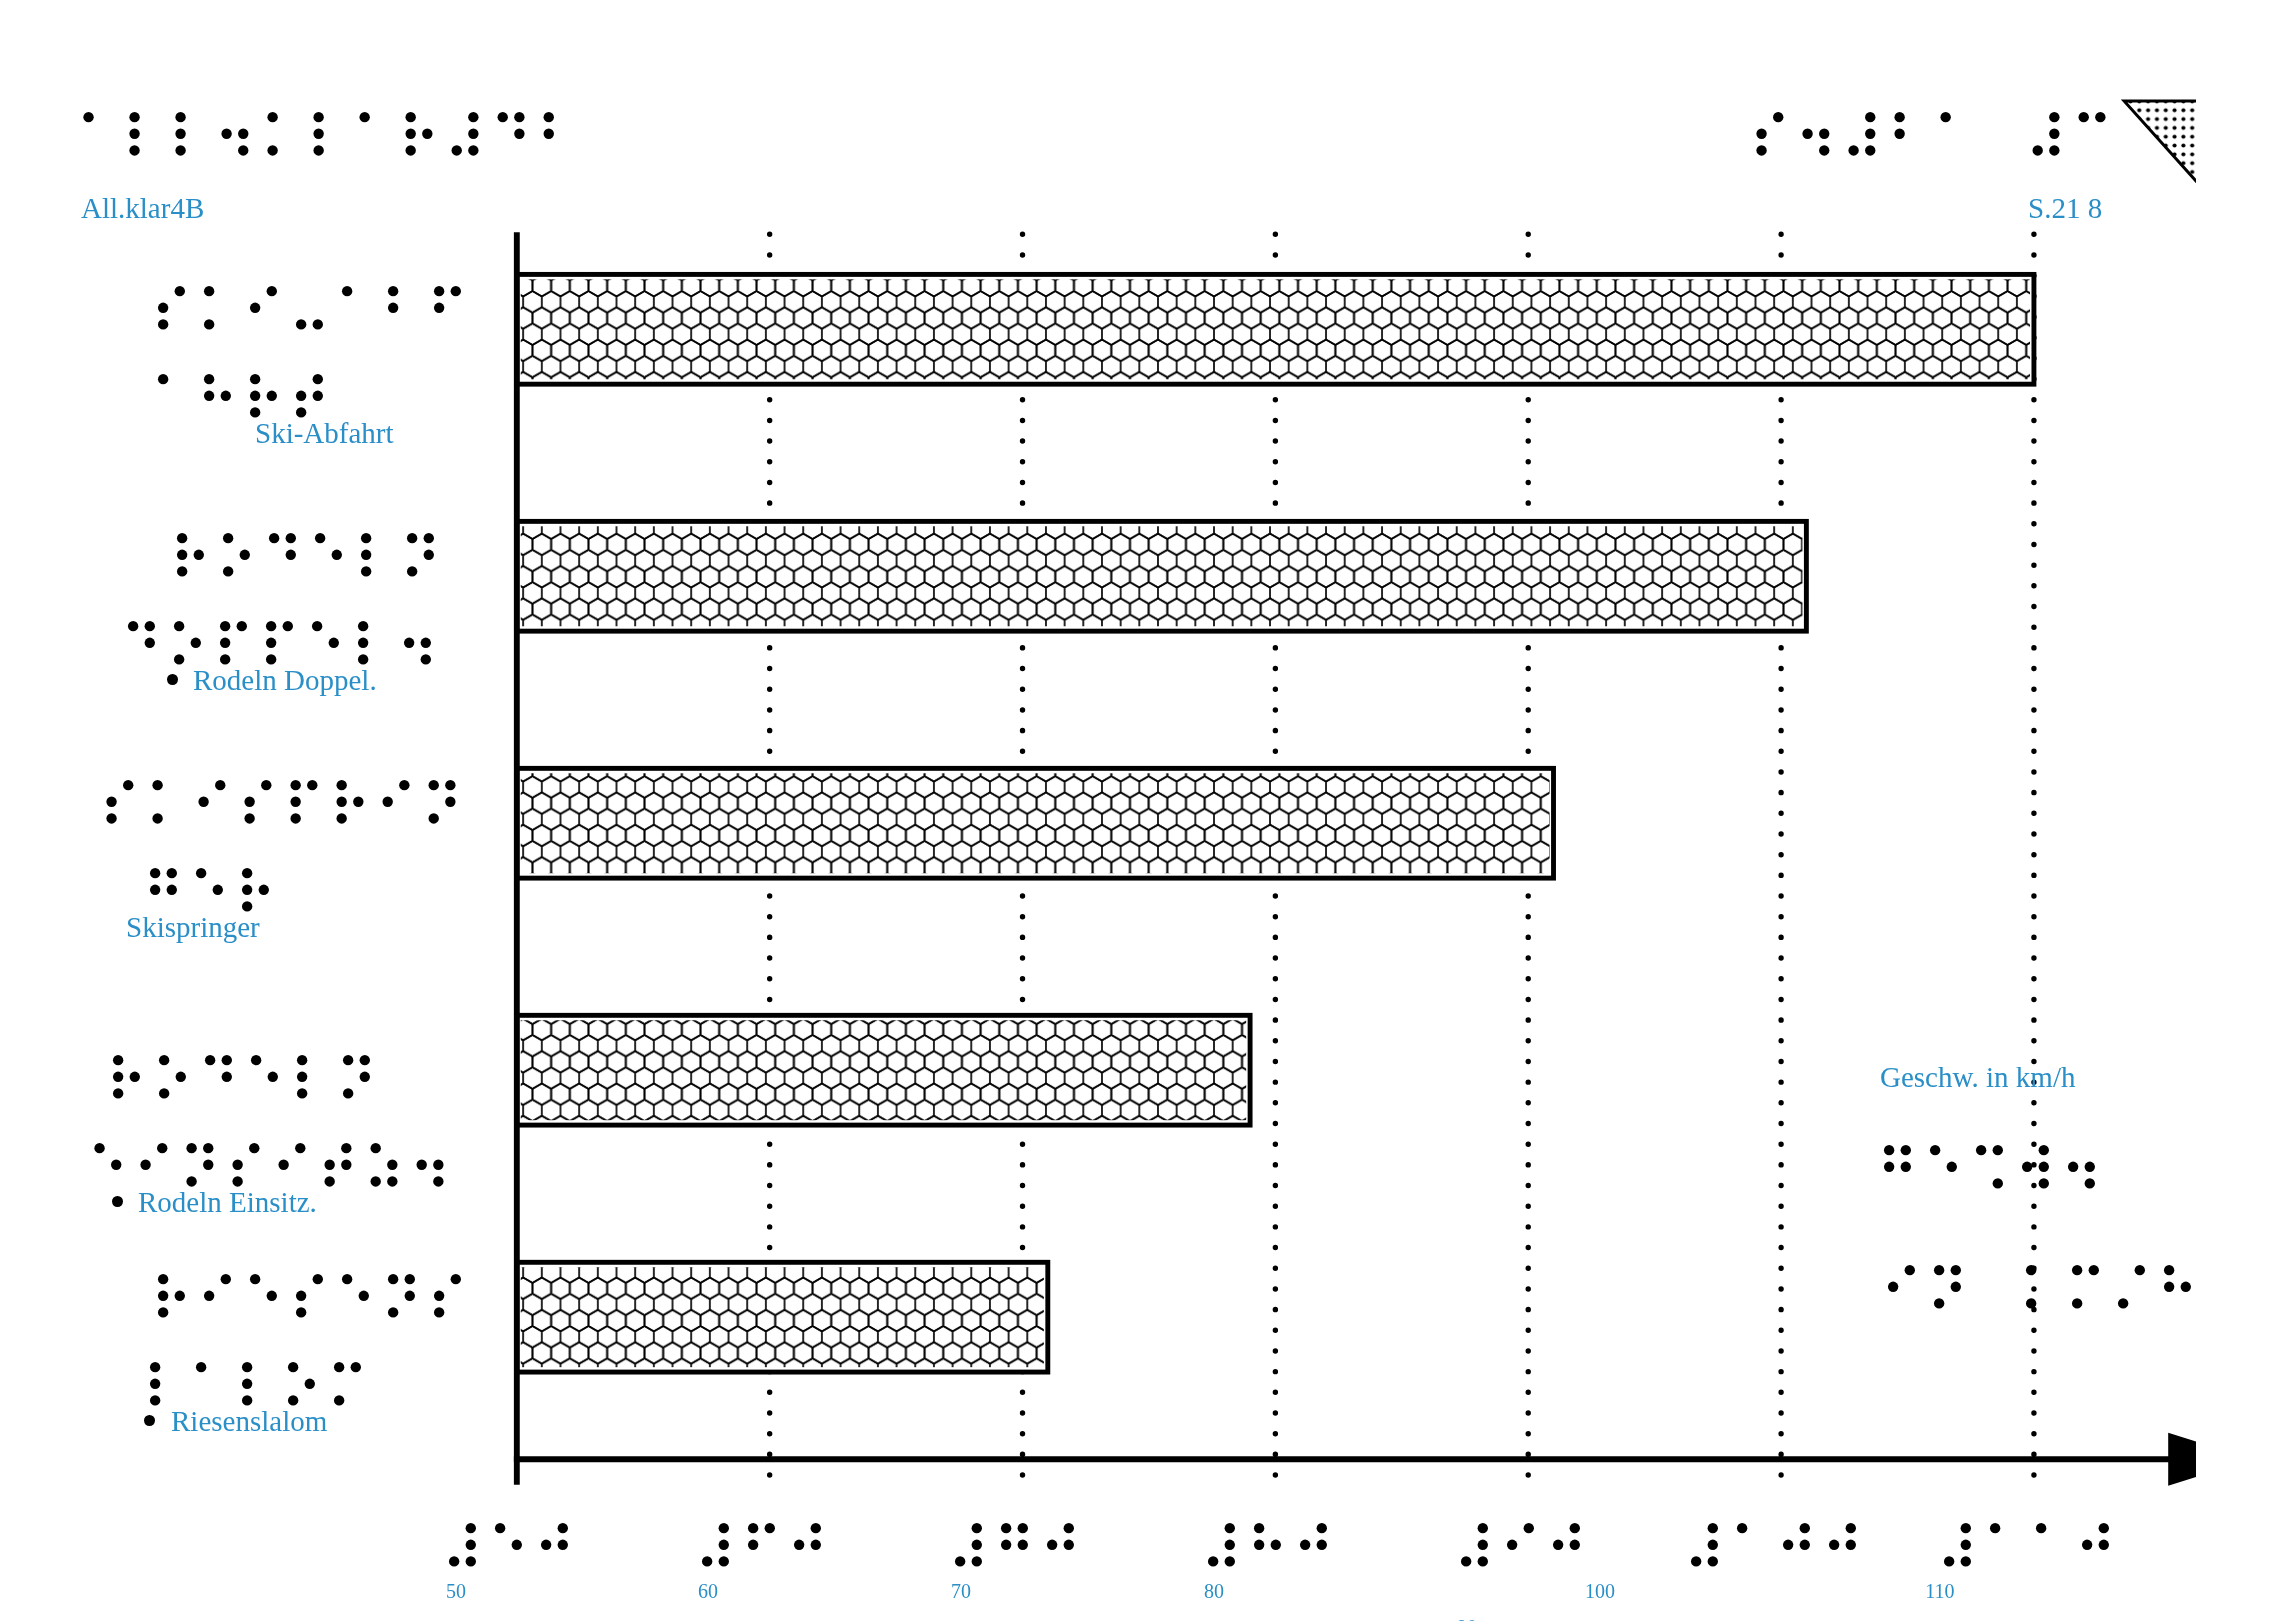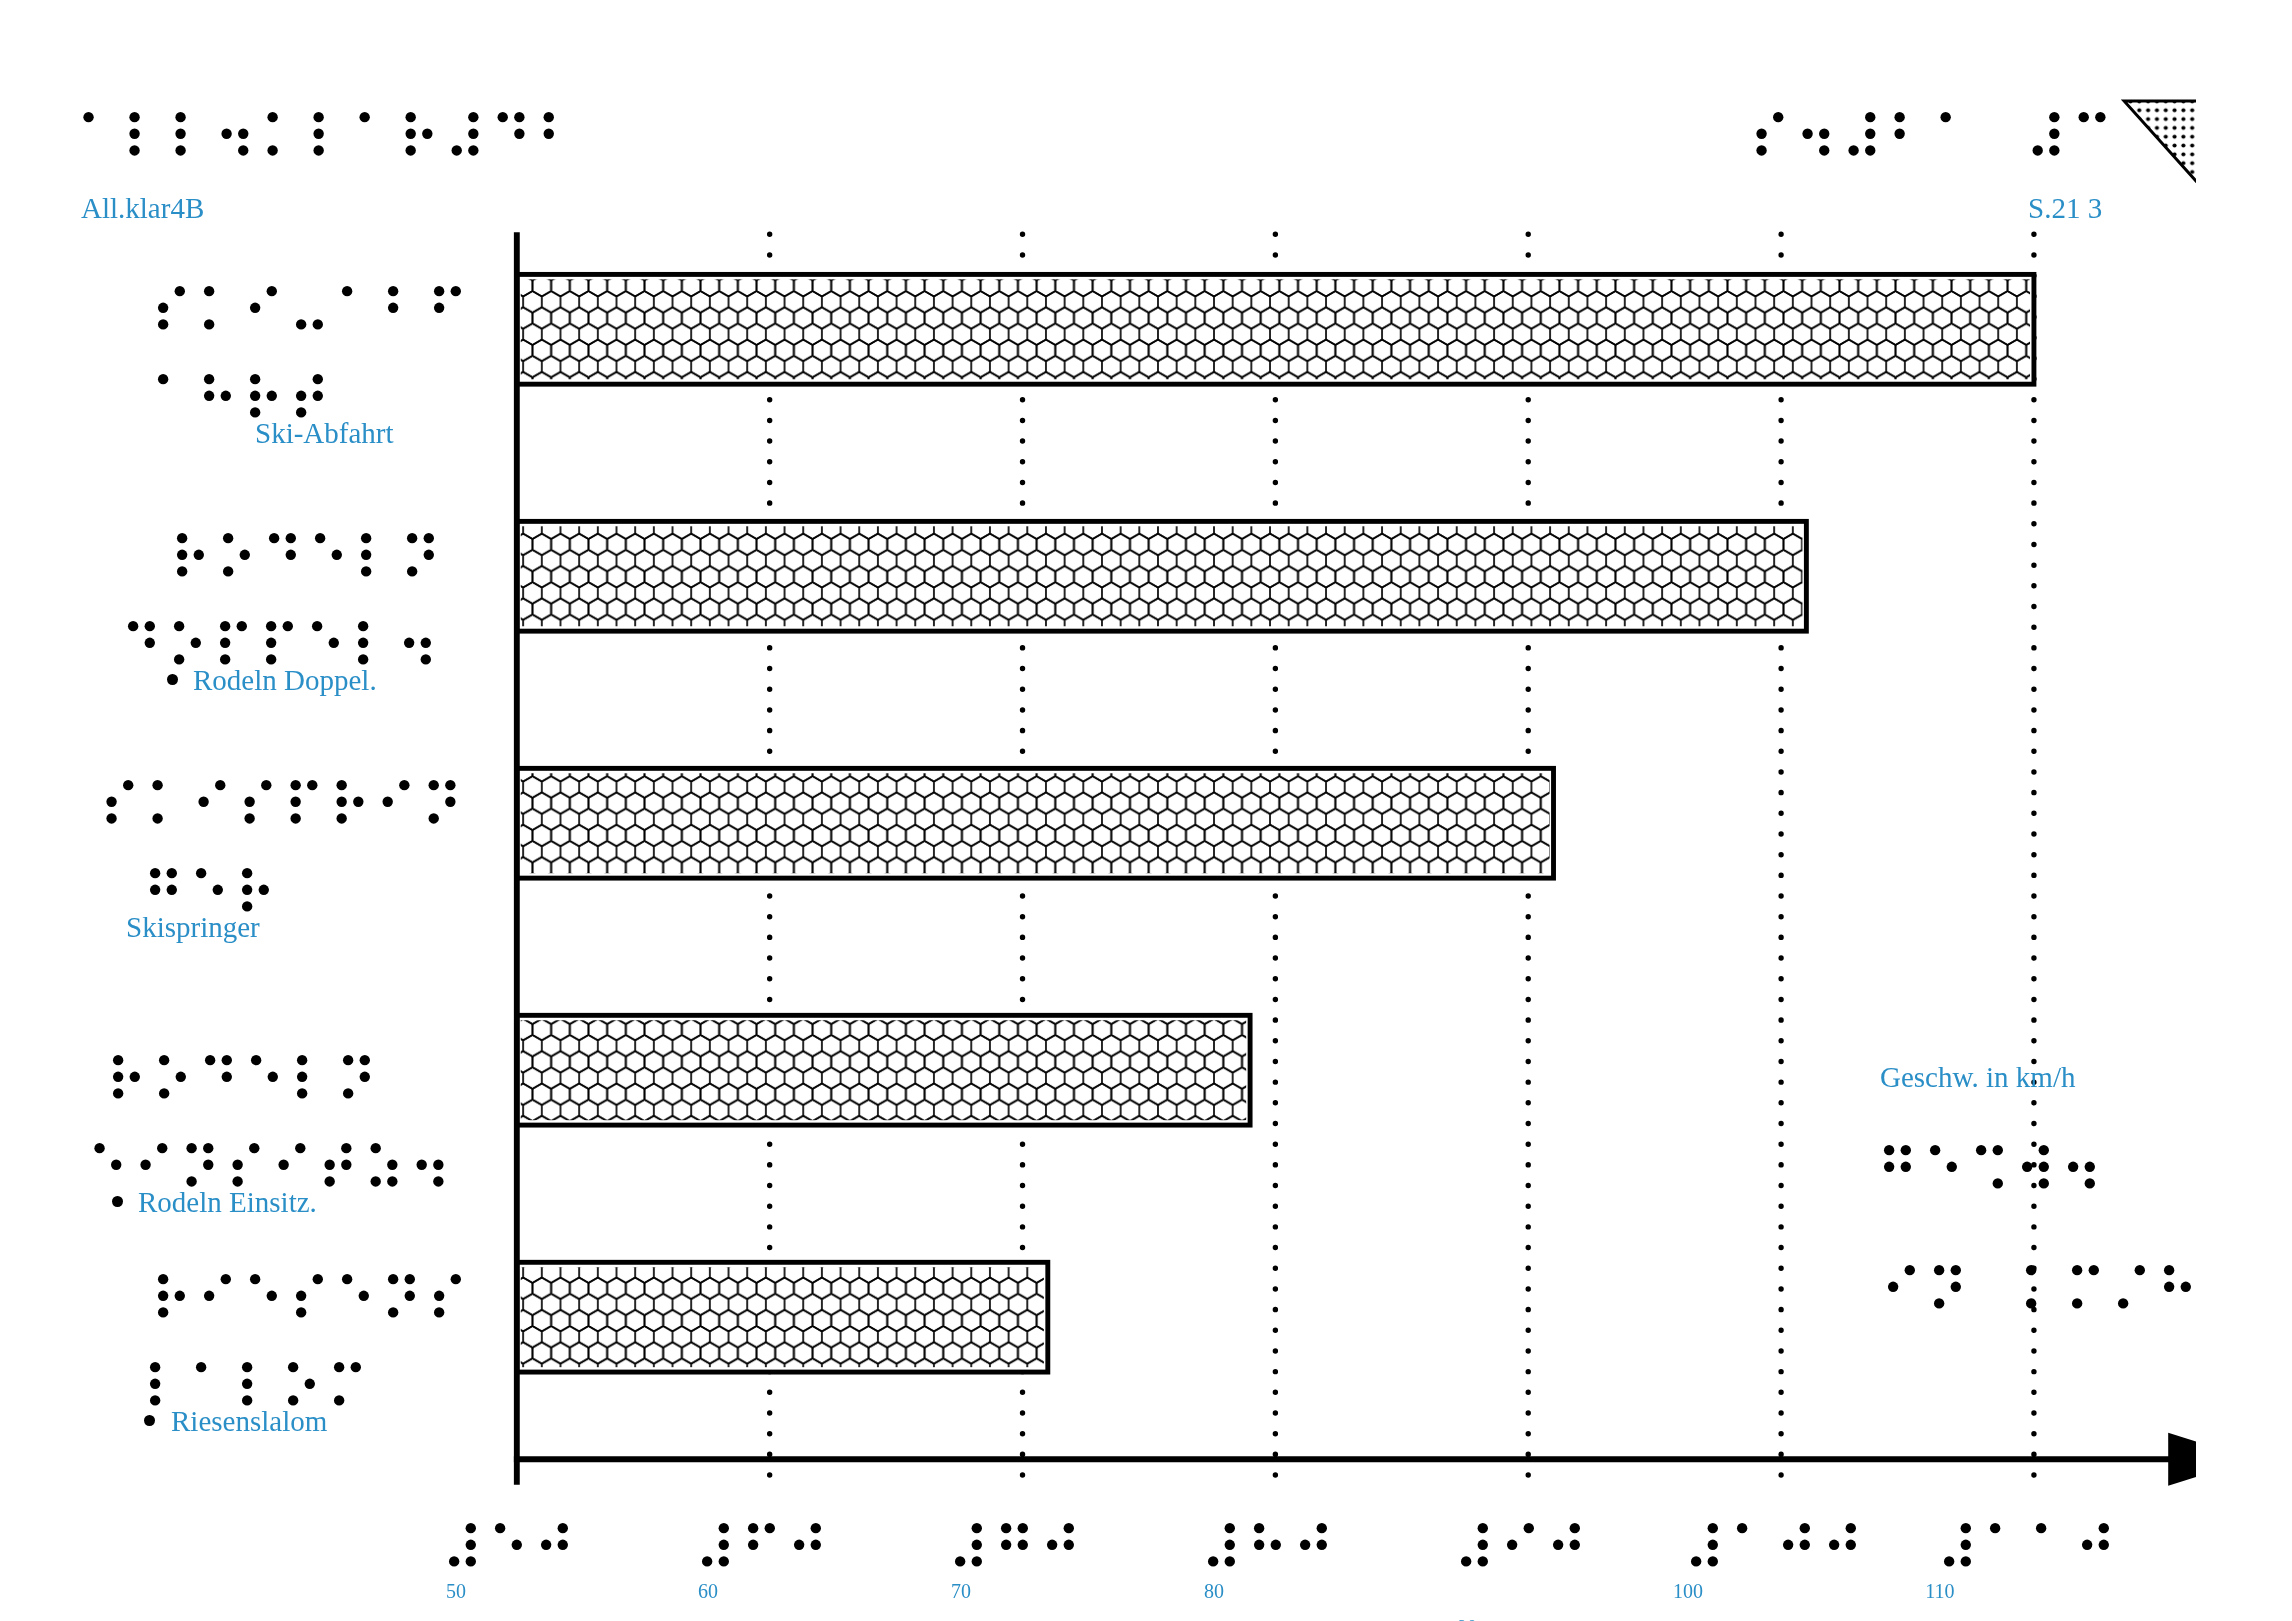--- a/index.html
+++ b/index.html
@@ -124,21 +124,21 @@
           <circle cx="148.3" cy="24.3" r="5.3"></circle>
           <circle cx="195.3" cy="7.3" r="5.3"></circle>
           <circle cx="289.3" cy="41.3" r="5.3"></circle>
           <circle cx="306.3" cy="7.3" r="5.3"></circle>
           <circle cx="306.3" cy="24.3" r="5.3"></circle>
           <circle cx="306.3" cy="41.3" r="5.3"></circle>
           <circle cx="336.3" cy="7.3" r="5.3"></circle>
           <circle cx="353.3" cy="7.3" r="5.3"></circle>
         </svg>
       </div>
-    <div class="plabel" style="left:274px;top:82px">S.21 3</div>
+    <div class="plabel" style="left:274px;top:82px">S.21 8</div>
   </div>
 
   <div class="hblock" style="left:1880px;top:1061px">
     <div class="plabel" style="left:0;top:0">Geschw. in km/h</div>
     <div class="brl" id="brl-xl1" style="left:2px;top:82px">
         <svg width="230" height="47" viewBox="0 0 235 48" fill="#000">
           <circle cx="7.3" cy="7.3" r="5.3"></circle>
           <circle cx="7.3" cy="24.3" r="5.3"></circle>
           <circle cx="24.3" cy="7.3" r="5.3"></circle>
           <circle cx="24.3" cy="24.3" r="5.3"></circle>
@@ -497,21 +497,21 @@
           <circle cx="24.3" cy="41.3" r="5.3"></circle>
           <circle cx="54.3" cy="7.3" r="5.3"></circle>
           <circle cx="101.3" cy="24.3" r="5.3"></circle>
           <circle cx="118.3" cy="7.3" r="5.3"></circle>
           <circle cx="118.3" cy="24.3" r="5.3"></circle>
           <circle cx="148.3" cy="24.3" r="5.3"></circle>
           <circle cx="165.3" cy="7.3" r="5.3"></circle>
           <circle cx="165.3" cy="24.3" r="5.3"></circle>
         </svg>
       </div>
-      <div class="ticknum" style="left: 1649px; top: 1580px;">100</div>
+      <div class="ticknum" style="left: 1561px; top: 1580px;">100</div>
       <div class="brl" style="left: 1942px; top: 1521px;">
         <svg width="184" height="47" viewBox="0 0 188 48" fill="#000">
           <circle cx="7.3" cy="41.3" r="5.3"></circle>
           <circle cx="24.3" cy="7.3" r="5.3"></circle>
           <circle cx="24.3" cy="24.3" r="5.3"></circle>
           <circle cx="24.3" cy="41.3" r="5.3"></circle>
           <circle cx="54.3" cy="7.3" r="5.3"></circle>
           <circle cx="101.3" cy="7.3" r="5.3"></circle>
           <circle cx="148.3" cy="24.3" r="5.3"></circle>
           <circle cx="165.3" cy="7.3" r="5.3"></circle>

